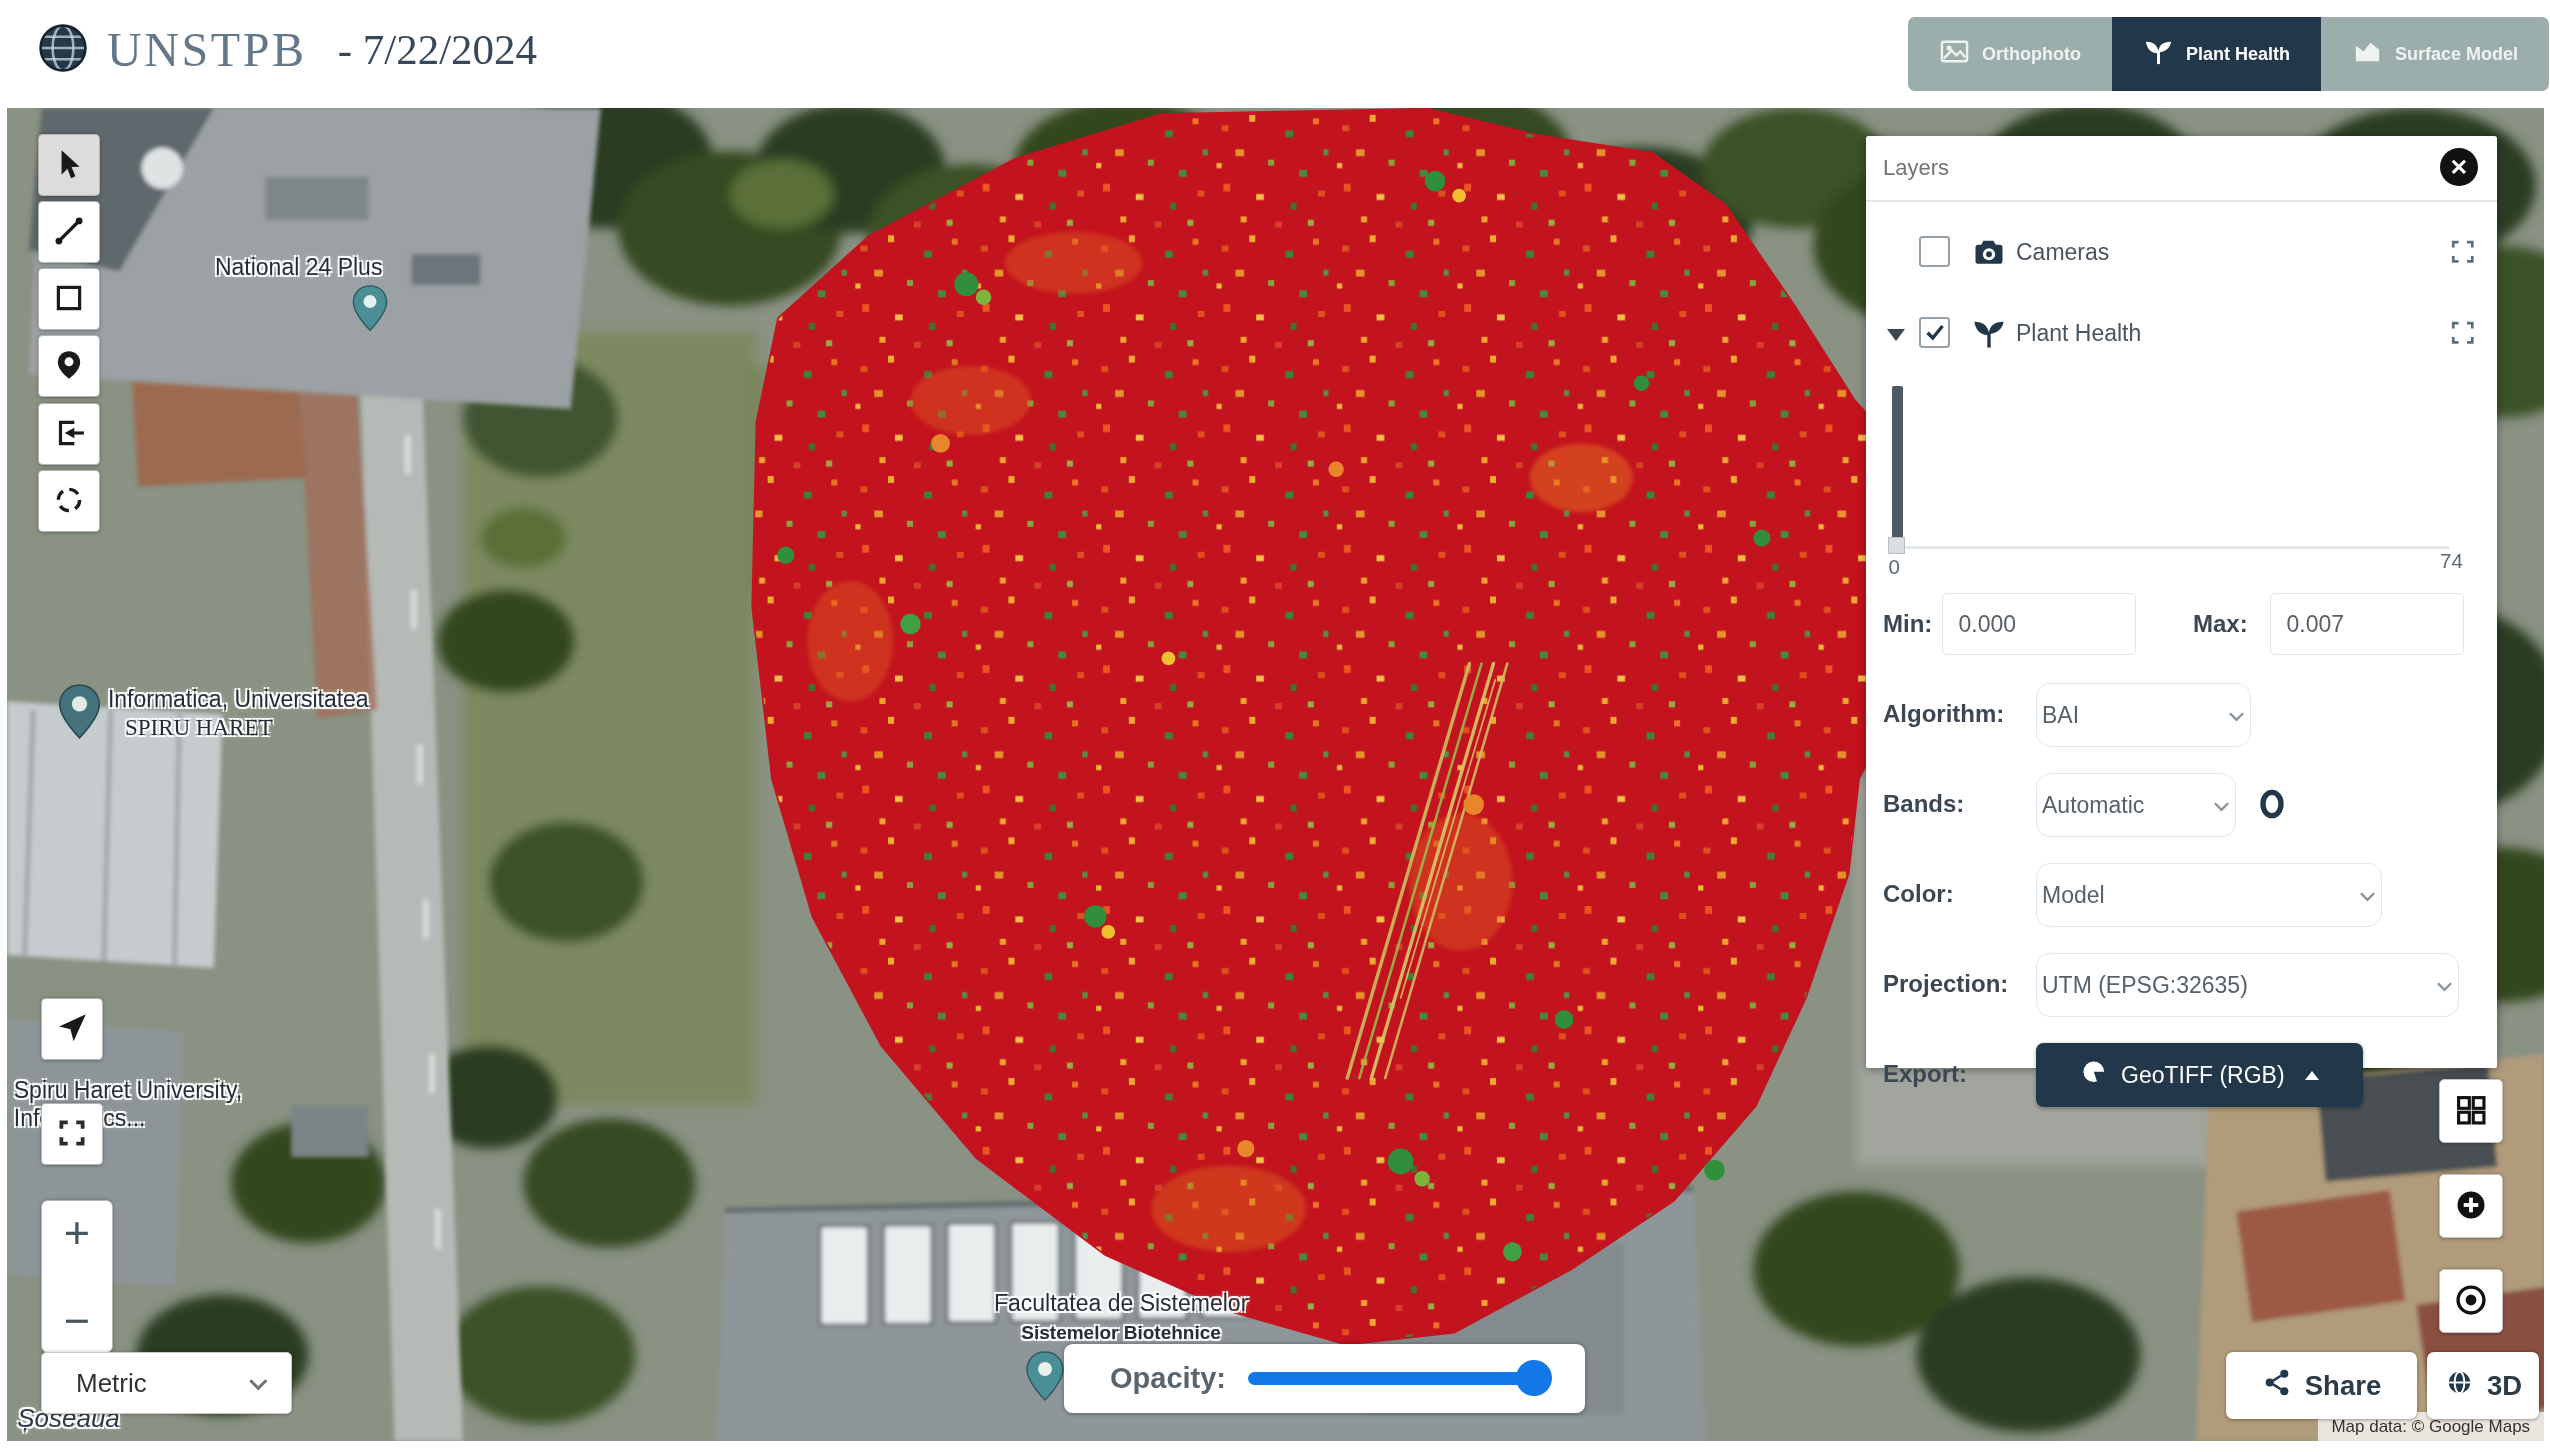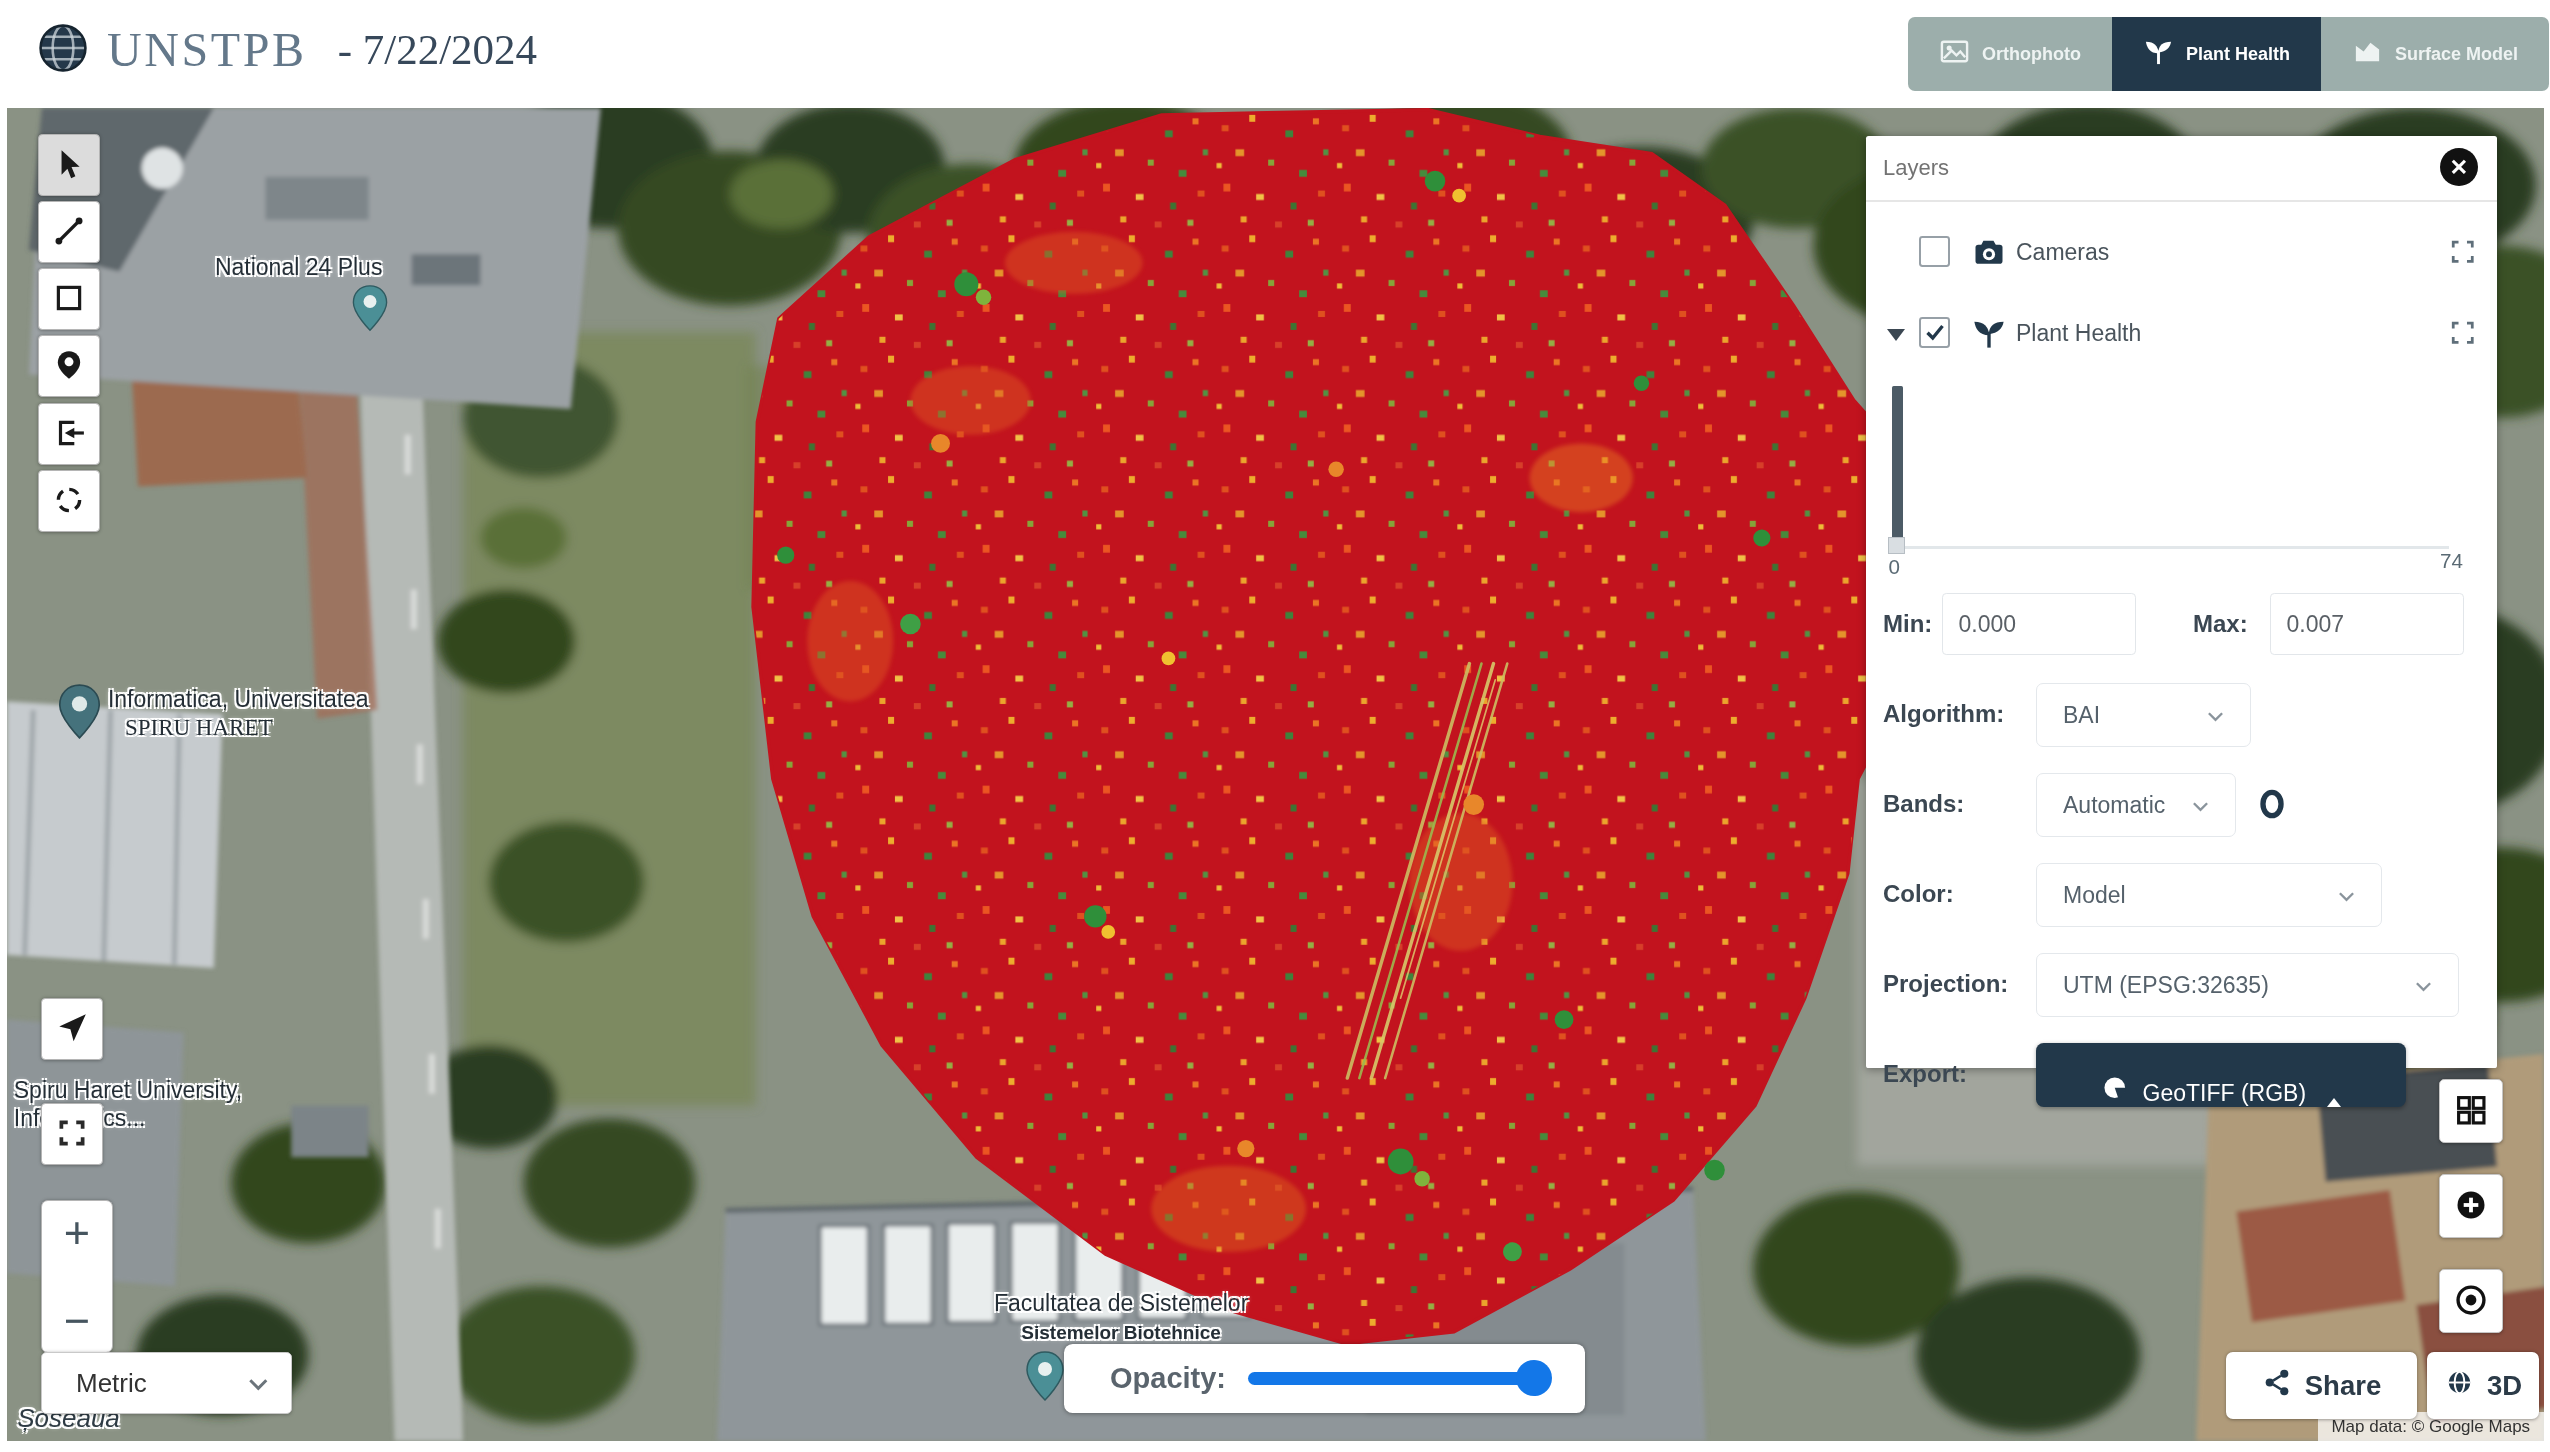--- a/index.html
+++ b/index.html
@@ -95,25 +95,25 @@
   #hist-handle { position:absolute; left:22.4px; top:151px; width:17px; height:17px; background:#d9dee2;
                  border:0.9px solid #b7bec4; cursor:ew-resize; }
   #hist-min { position:absolute; left:22.4px; top:169px; font-size:20.6px; color:#5a6a74; }
   #hist-max { position:absolute; right:34px; top:163px; font-size:20.6px; color:#5a6a74; }
 
   .field-row { position:relative; height:64px; margin-top:26px; }
   .field-label { position:absolute; left:17px; top:17px; font-size:24px; font-weight:700; color:#3b4752; }
   .minmax-input { position:absolute; top:0; height:62px; border:1.7px solid #e2e6ea; border-radius:4.3px;
                   background:#fff; font-size:23px; color:#5a6066; padding:0 15.5px;
                   font-family:"Liberation Sans", sans-serif; width:194px; }
-  .select-box { position:absolute; left:170px; top:0; height:64px; border:1.7px solid #e4e8ec; border-radius:7px;
+  .select-box { position:absolute; left:170px; top:0; height:64px; border:1.7px solid #e4e8ec; border-radius:14px;
                 background:#fff; display:flex; align-items:center; justify-content:space-between;
-                padding:0 26px; font-size:23px; color:#55616b; cursor:pointer; }
-  #export-button { position:absolute; left:170px; top:0; width:370px; height:64px; background:#22384a;
-                   border-radius:7.7px; display:flex; align-items:flex-end; justify-content:center; gap:13.8px;
+                padding:0 5px; font-size:23px; color:#55616b; cursor:pointer; }
+  #export-button { position:absolute; left:170px; top:0; width:327px; height:64px; background:#22384a;
+                   border-radius:7.7px; display:flex; align-items:center; justify-content:center; gap:13.8px;
                    color:#fff; font-size:23px; cursor:pointer; box-shadow:0 1.7px 4.3px rgba(0,0,0,0.3); }
   .caret-up { width:0; height:0; border-left:7.7px solid transparent; border-right:7.7px solid transparent;
               border-bottom:9.5px solid #ffffff; margin-left:6.9px; }
 </style>
 </head>
 <body>
 
 <div id="app">
 
   <div id="header">

